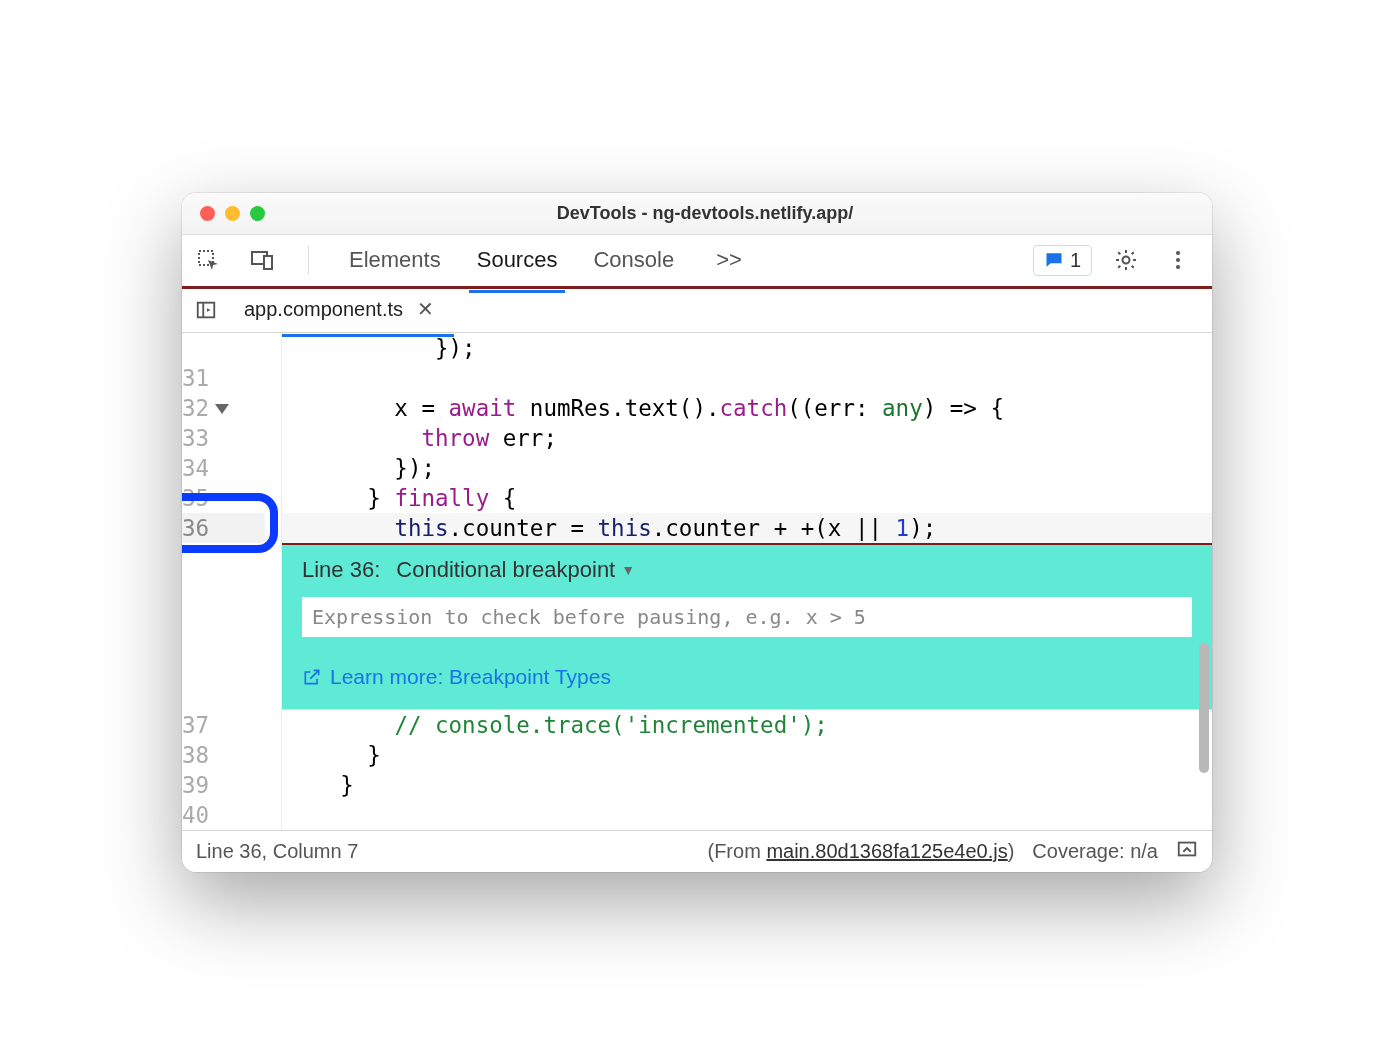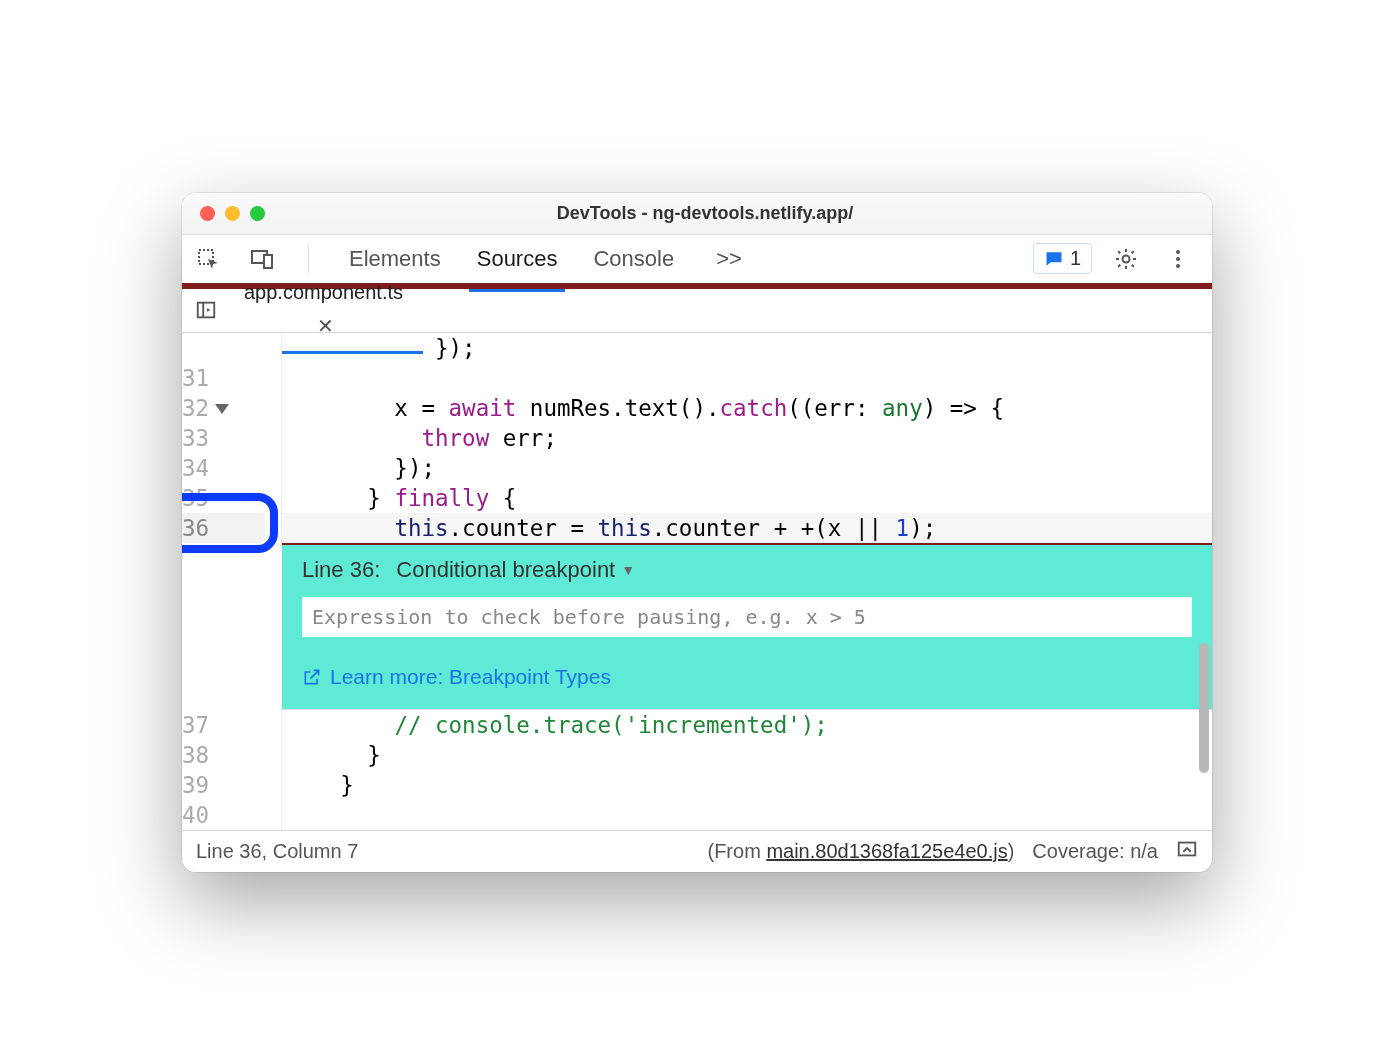--- a/index.html
+++ b/index.html
@@ -26,37 +26,37 @@
     display: flex;
     align-items: center;
     border-bottom: 1px solid #ddd;
     position: relative;
   }
   .traffic { display:flex; gap:10px; padding-left:18px; }
   .tl { width:15px; height:15px; border-radius:50%; }
   .red{background:#ff5f57;} .yellow{background:#febc2e;} .green{background:#28c840;}
   .wtitle { position:absolute; left:16px; right:0; text-align:center; font-size:18px; color:#333; font-weight:600;}
   .toolbar {
-    height: 54px; border-bottom:6px solid #7f1d1d; display:flex; align-items:center;
+    height: 54px; border-bottom:3px solid #7f1d1d; display:flex; align-items:center;
     padding: 0 8px; gap:18px; background:#fff;
   }
   .tbtn { width:36px; height:36px; display:flex; align-items:center; justify-content:center; color:#555; border-radius:4px;}
   .tbtn svg { width:24px; height:24px; }
   .vsep { width:1px; height:28px; background:#ddd; margin:0 10px;}
   .tabs { display:flex; align-items:center; gap:28px; margin-left:8px;}
   .tab { font-size:22px; color:#555; padding:10px 4px; position:relative;}
   .tab.active { color:#1a1a1a;}
   .tab.active::after{content:"";position:absolute;left:-4px;right:-4px;bottom:-10px;height:3px;background:#1a73e8;}
   .overflow{font-size:22px;color:#555;margin-left:10px;}
   .tb-right{margin-left:auto;display:flex;align-items:center;gap:16px;padding-right:8px;}
   .msgbadge{display:flex;align-items:center;gap:6px;border:1px solid #c8dcf7;border-radius:4px;padding:3px 10px;color:#1a73e8;}
   .msgbadge span{font-size:20px;color:#333;}
   .filetabs{height:44px;border-bottom:1px solid #d6d6d6;display:flex;align-items:center;padding-left:4px;background:#fff;}
   .panelbtn{width:40px;height:40px;display:flex;align-items:center;justify-content:center;color:#555;}
-  .filetab{display:flex;align-items:center;gap:10px;font-size:20px;color:#222;margin-left:14px;padding:6px 4px 8px;position:relative;flex-direction:column;}
+  .filetab{display:flex;align-items:center;gap:10px;font-size:20px;color:#222;margin-left:14px;padding:6px 4px 8px;position:relative;}
   .filetab::after{content:"";position:absolute;left:0;right:-16px;bottom:-8px;height:3px;background:#1a73e8;}
   .closex{color:#555;font-size:20px;margin-left:4px;}
   .editor{display:flex;font-family:Menlo,Consolas,monospace;font-size:22.5px;position:relative;}
   .gutter{width:100px;padding-right:16px;color:#aaa;user-select:none;border-right:1px solid #eee; background:#fff;}
   .gutter .ln{height:30px;line-height:30px;position:relative;}
   .gutter .ln.mark{background:#f2f2f2;color:#888;}
   .gutter .fold{display:inline-block;width:0;height:0;border-left:7px solid transparent;border-right:7px solid transparent;border-top:10px solid #666;vertical-align:middle;margin-left:6px;}
   .code{flex:1;padding:0;}
   .cl{height:30px;line-height:30px;white-space:pre;padding-left:4px;}
   .cl.hl{background:#f6f6f6;}

